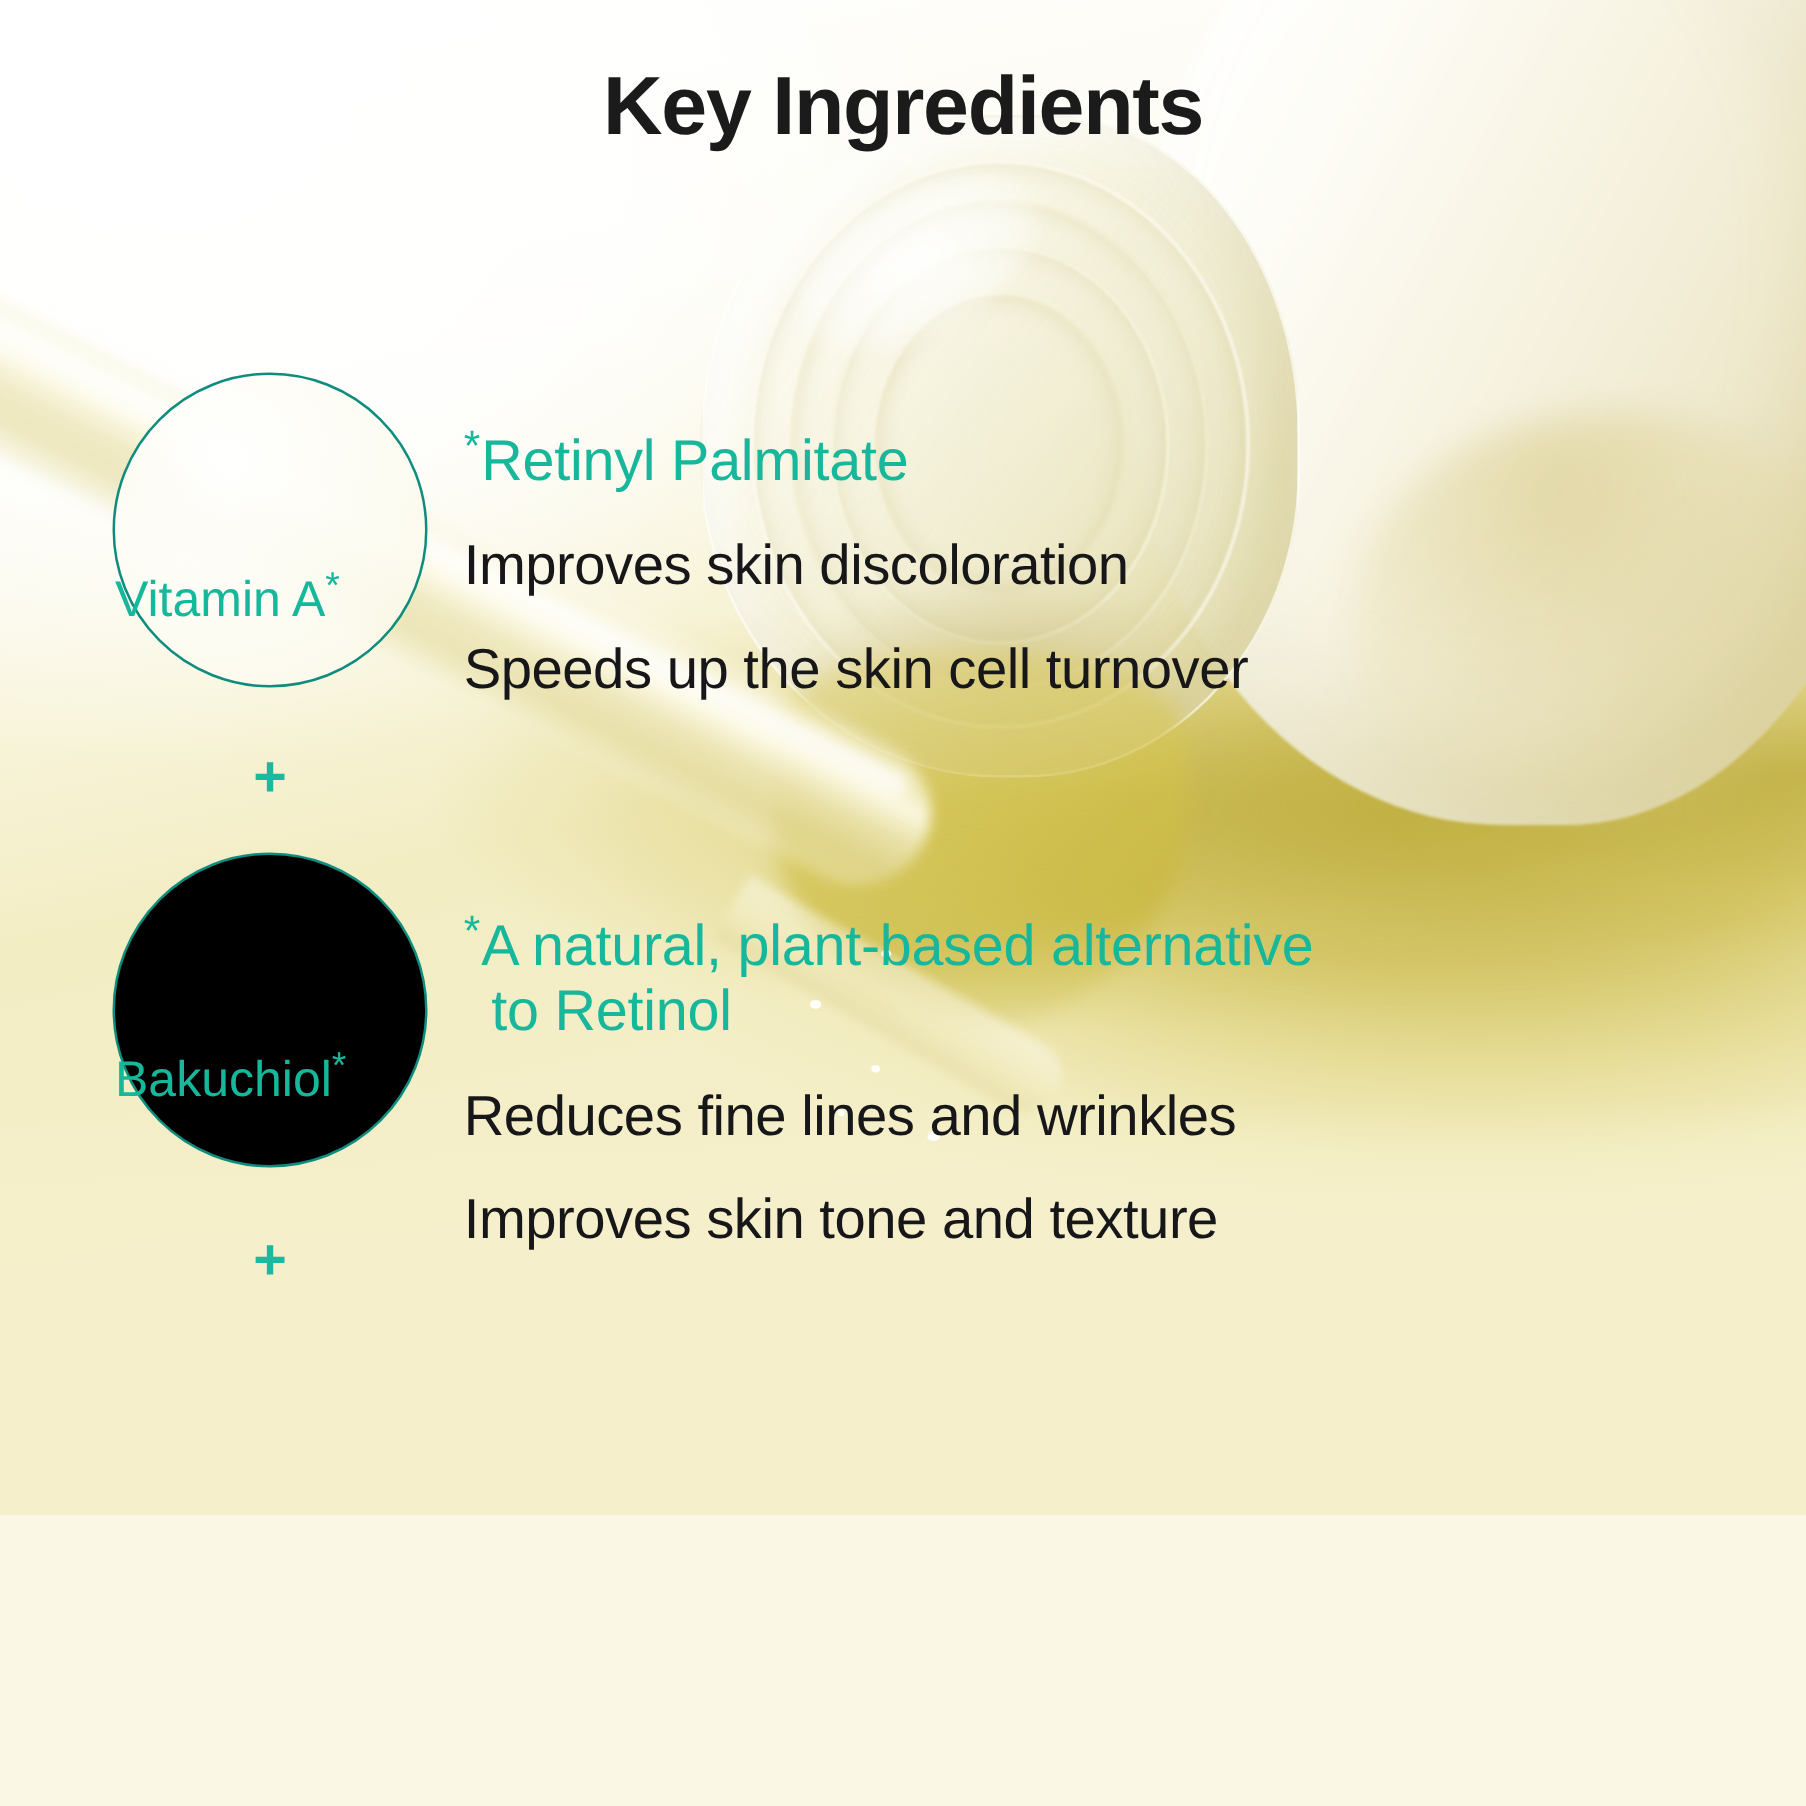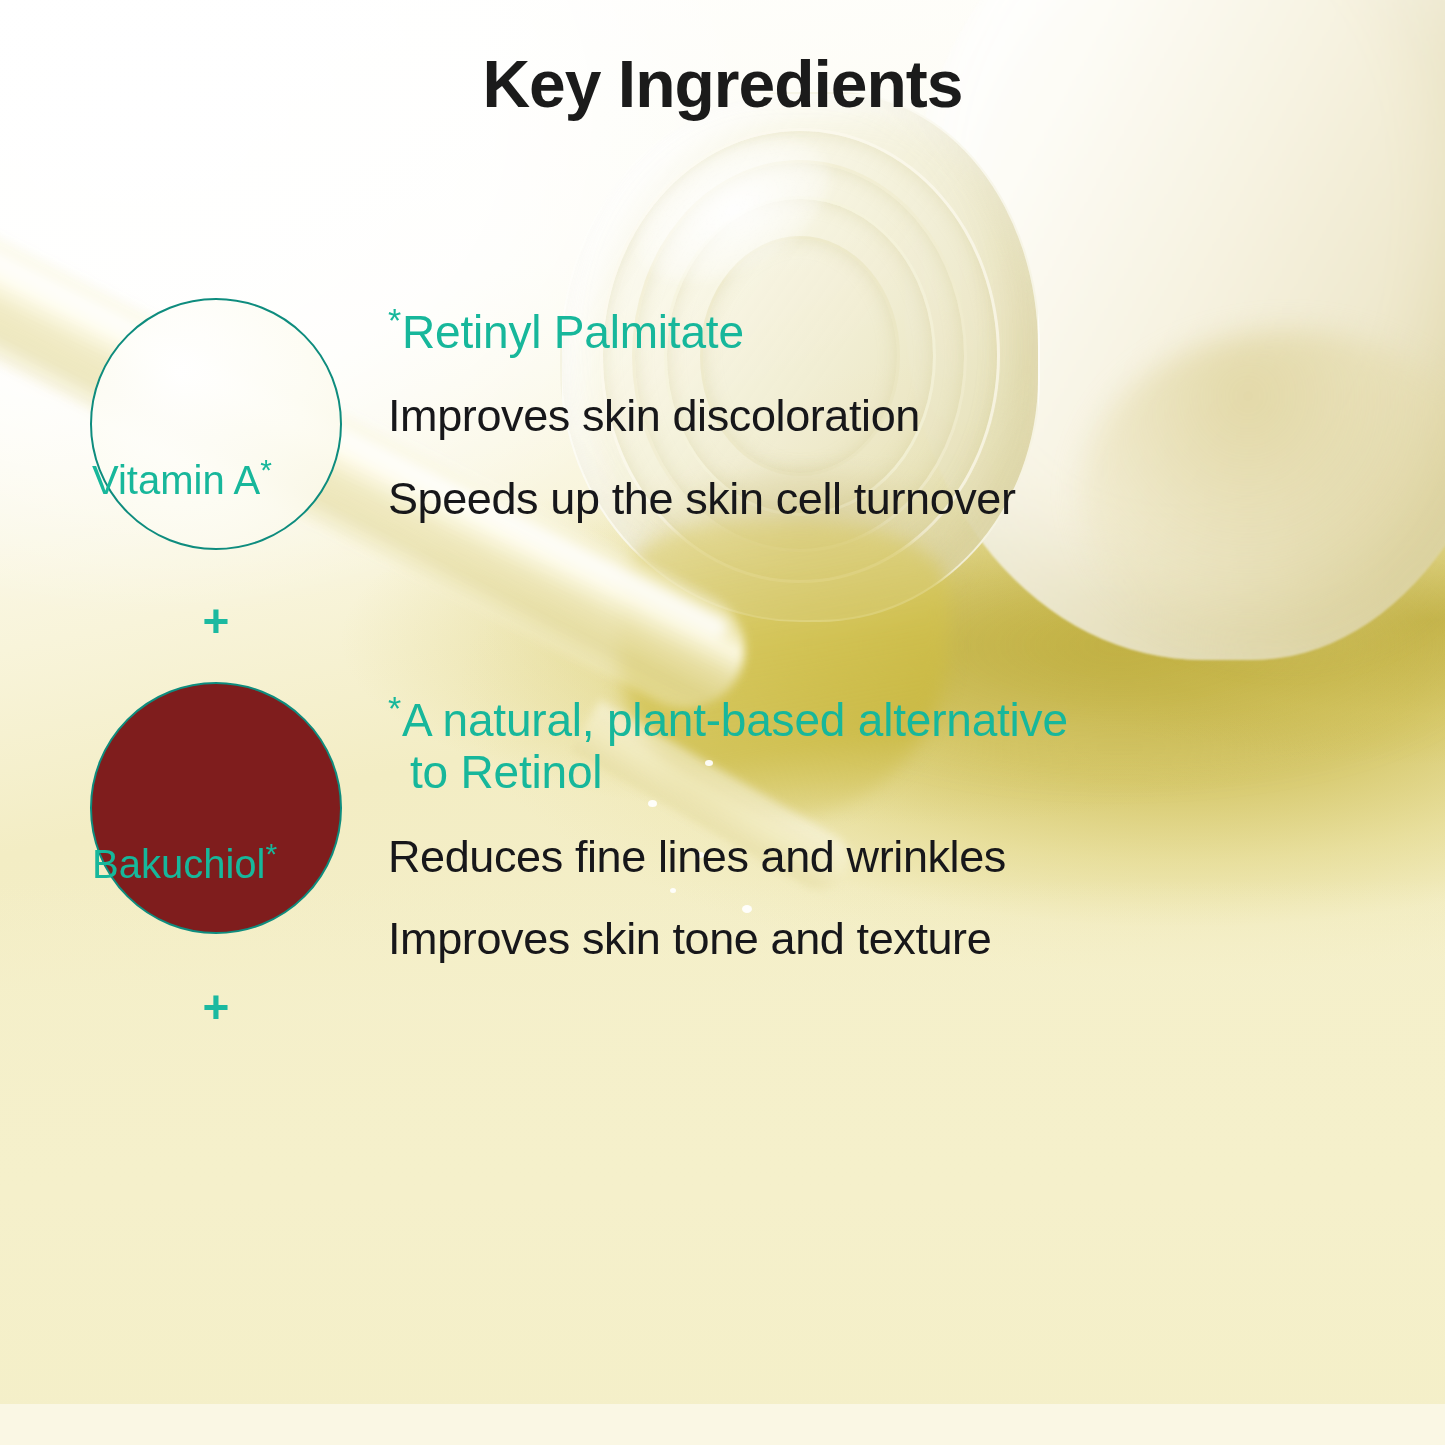--- a/index.html
+++ b/index.html
@@ -6,21 +6,21 @@
   html,body { width:1445px; height:1445px; }
   body {
     font-family:"Liberation Sans", sans-serif;
     background:#FAF7E4;
     overflow:hidden;
   }
 
   #stage {
     position:relative;
     width:1445px;
-    height:1404px;
+    height:1212px;
     overflow:hidden;
     background:#F4EFC8;
   }
 
   
   .bg-layer { position:absolute; inset:0; }
 
   
   .bg-base {
     background:
@@ -274,40 +274,40 @@
     font-size:30px;
     vertical-align:super;
     line-height:0;
   }
 
   #badge-vitamin-a  { left:90px;  top:298px;
       background:radial-gradient(ellipse at 35% 30%,
         rgba(255,255,255,0.96) 0%, rgba(253,252,243,0.92) 55%,
         rgba(250,247,230,0.88) 100%); }
   #badge-bakuchiol  { left:90px;  top:682px;
-      background:#7f1d1d; }
+      background:#000000; }
   #badge-collagen   { left:90px;  top:1068px;
       background:radial-gradient(ellipse at 40% 30%,
         rgba(255,255,255,0.97) 0%, rgba(253,252,244,0.95) 60%,
         rgba(251,249,236,0.93) 100%); }
 
   .plus {
     position:absolute;
     left:90px; width:252px;
     text-align:center;
     font-size:46px;
     font-weight:bold;
     color:#1BB9A0;
     line-height:1;
   }
   #plus-1 { top:598px; }
   #plus-2 { top:984px; }
 
   
-  .block { position:absolute; left:388px; }
+  .block { position:absolute; left:371px;margin-top:36px; }
   #block-1 { top:306px; }
   #block-2 { top:694px; }
   #block-3 { top:1092px; }
 
   .heading {
     font-size:46px;
     color:#17B79B;
     line-height:1.14;
     letter-spacing:-0.2px;
     white-space:nowrap;

